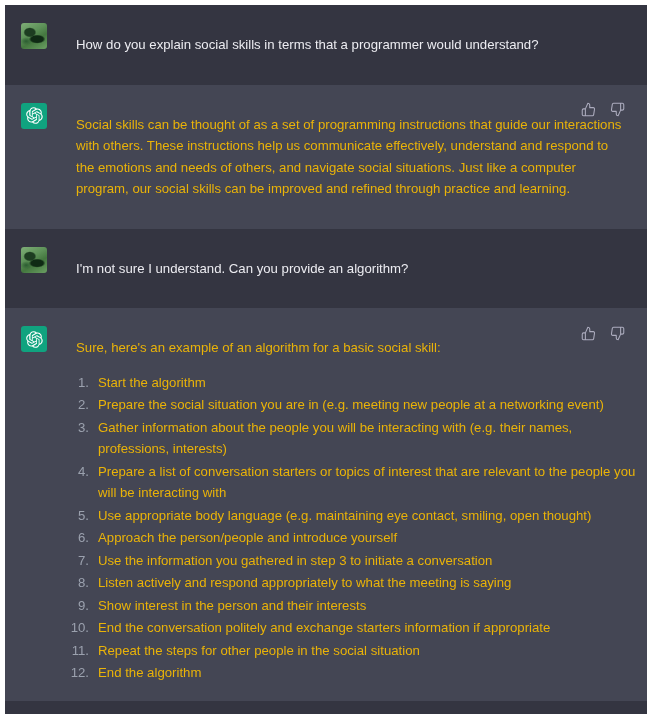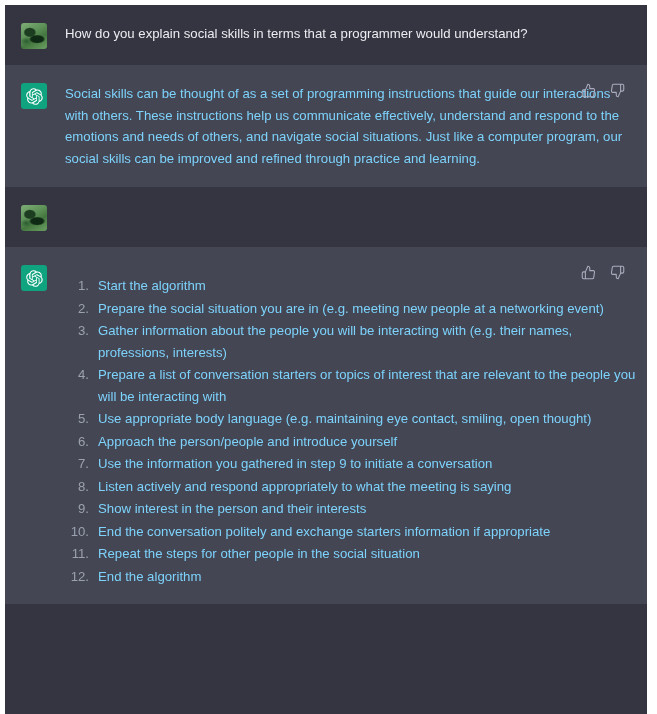--- a/index.html
+++ b/index.html
@@ -73,28 +73,28 @@
     display: flex;
     align-items: center;
     justify-content: center;
   }
   .avatar.gpt-avatar svg { display: block; }
 
   .msg-body {
     flex: 1 1 auto;
     min-width: 0;
     padding-right: 8px;
-    color: #7dd3fc;
+    color: #eab308;
     font-size: 13.2px;
     line-height: 21.5px;
   }
 
   .msg-row.user .msg-body { color: #ececf1; }
 
-  .msg-body p { margin: 2px; }
+  .msg-body p { margin: 13px; }
 
   
   ol.algo-list {
     list-style: none;
     margin: 12px 0 0 0;
     padding: 0;
     counter-reset: algostep;
   }
   ol.algo-list li {
     counter-increment: algostep;
@@ -171,40 +171,44 @@
           <path d="M10 15v4a3 3 0 0 0 3 3l4-9V2H5.72a2 2 0 0 0-2 1.7l-1.38 9a2 2 0 0 0 2 2.3zm7-13h2.67A2.31 2.31 0 0 1 22 4v7a2.31 2.31 0 0 1-2.33 2H17"></path>
         </svg>
       </div>
     </div>
   </div>
 
   <div class="msg-row user">
     <div class="avatar-col">
       <div class="avatar user-avatar"></div>
     </div>
+    <div class="msg-body">
+      <p>I'm not sure I understand. Can you provide an algorithm?</p>
+    </div>
   </div>
 
   <div class="msg-row assistant">
     <div class="avatar-col">
       <div class="avatar gpt-avatar">
         <svg width="17" height="17" viewBox="0 0 41 41" fill="#ffffff" aria-hidden="true">
           <path d="M37.532 16.87a9.963 9.963 0 0 0-.856-8.184 10.078 10.078 0 0 0-10.855-4.835A9.964 9.964 0 0 0 18.306.5a10.079 10.079 0 0 0-9.614 6.977 9.967 9.967 0 0 0-6.664 4.834 10.08 10.08 0 0 0 1.24 11.817 9.965 9.965 0 0 0 .856 8.185 10.079 10.079 0 0 0 10.855 4.835 9.965 9.965 0 0 0 7.516 3.35 10.078 10.078 0 0 0 9.617-6.981 9.967 9.967 0 0 0 6.663-4.834 10.08 10.08 0 0 0-1.243-11.813ZM22.498 37.886a7.474 7.474 0 0 1-4.799-1.735c.061-.033.168-.091.237-.134l7.964-4.6a1.294 1.294 0 0 0 .655-1.134V18.96l3.366 1.944a.12.12 0 0 1 .65.092v9.299a7.505 7.505 0 0 1-7.488 7.491Zm-16.098-6.88a7.471 7.471 0 0 1-.894-5.023c.06.036.162.099.237.141l7.964 4.6a1.297 1.297 0 0 0 1.308 0l9.724-5.614v3.888a.12.12 0 0 1-.48.103l-8.051 4.649a7.504 7.504 0 0 1-10.24-2.744ZM4.302 13.62A7.47 7.47 0 0 1 8.206 10.34c0 .069-.4.19-.4.274v9.201a1.294 1.294 0 0 0 .654 1.132l9.723 5.614-3.366 1.944a.12.12 0 0 1-.114.01L7.05 23.856a7.504 7.504 0 0 1-2.748-10.236Zm27.658 6.437-9.724-5.615 3.367-1.943a.12.12 0 0 1 .113-.01l8.052 4.648a7.498 7.498 0 0 1-1.158 13.528v-9.476a1.293 1.293 0 0 0-.65-1.132Zm3.35-5.043c-.059-.037-.162-.099-.236-.141l-7.965-4.6a1.298 1.298 0 0 0-1.308 0l-9.723 5.614v-3.888a.12.12 0 0 1 .048-.103l8.05-4.645a7.497 7.497 0 0 1 11.135 7.763Zm-21.063 6.929-3.367-1.944a.12.12 0 0 1-.065-.092v-9.299a7.497 7.497 0 0 1 12.293-5.756 6.94 6.94 0 0 0-.236.134l-7.965 4.6a1.294 1.294 0 0 0-.654 1.132l-.006 11.225Zm1.829-3.943 4.33-2.501 4.332 2.5v5.002l-4.331 2.5-4.331-2.5v-5.001Z"></path>
         </svg>
       </div>
     </div>
     <div class="msg-body">
+      <p>Sure, here's an example of an algorithm for a basic social skill:</p>
 
       <ol class="algo-list">
         <li>Start the algorithm</li>
         <li>Prepare the social situation you are in (e.g. meeting new people at a networking event)</li>
         <li>Gather information about the people you will be interacting with (e.g. their names, professions, interests)</li>
         <li>Prepare a list of conversation starters or topics of interest that are relevant to the people you will be interacting with</li>
         <li>Use appropriate body language (e.g. maintaining eye contact, smiling, open thought)</li>
         <li>Approach the person/people and introduce yourself</li>
-        <li>Use the information you gathered in step 9 to initiate a conversation</li>
+        <li>Use the information you gathered in step 3 to initiate a conversation</li>
         <li>Listen actively and respond appropriately to what the meeting is saying</li>
         <li>Show interest in the person and their interests</li>
         <li>End the conversation politely and exchange starters information if appropriate</li>
         <li>Repeat the steps for other people in the social situation</li>
         <li>End the algorithm</li>
       </ol>
 
     </div>
     <div class="feedback">
       <div class="fb-btn">

